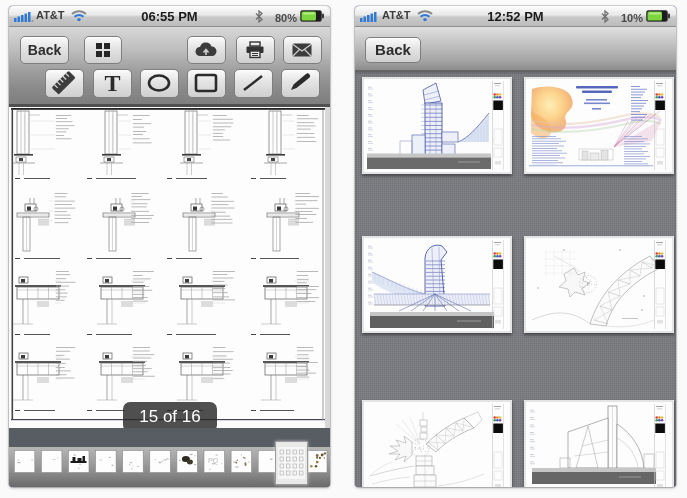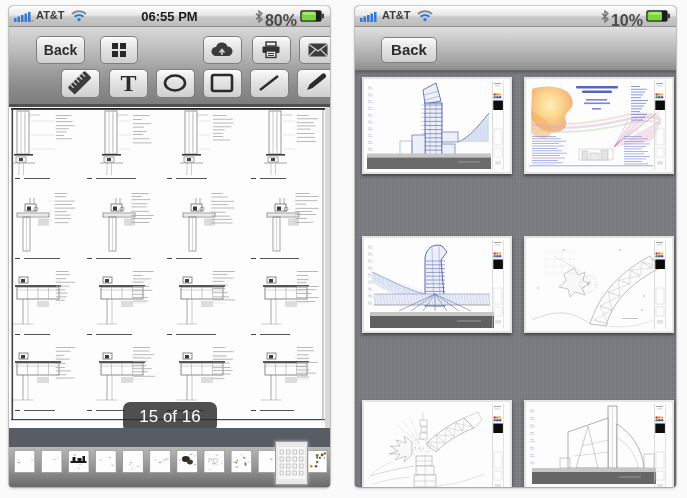--- a/index.html
+++ b/index.html
@@ -3,22 +3,22 @@
 <meta charset="utf-8">
 <style>
 html,body{margin:0;padding:0;}
 body{width:687px;height:498px;background:#fafafa;font-family:"Liberation Sans",sans-serif;position:relative;overflow:hidden;}
 .phone{position:absolute;top:6px;height:481px;width:321px;border-radius:4px;overflow:hidden;background:#4c1d95;box-shadow:0 1px 3px rgba(0,0,0,0.3),0 0 0 1px rgba(0,0,0,0.14);}
 #ph1{left:9px;}
 #ph2{left:355px;}
 .sbar{position:absolute;left:0;top:0;width:100%;height:20px;background:linear-gradient(#fdfdfd,#e8e8e8 45%,#c9c9c9 55%,#bcbcbc);border-bottom:1px solid #8e8e8e;}
 .sbar .att{position:absolute;left:27px;top:3px;font-size:11px;font-weight:bold;color:#3c3c3c;letter-spacing:0;}
 .sbar .time{position:absolute;left:0;width:100%;text-align:center;top:2.5px;font-size:13px;font-weight:bold;color:#1a1a1a;}
-.sbar .pct{position:absolute;right:33px;top:6px;font-size:16px;font-weight:bold;color:#4a4a4a;text-decoration:underline;}
-.btn{position:absolute;border-radius:5px;background:linear-gradient(#fbfbfb,#e3e3e3 45%,#cfcfcf);border:1px solid #7e7e7e;box-shadow:inset 0 1px 0 rgba(255,255,255,0.8);margin-left:16px;}
+.sbar .pct{position:absolute;right:33px;top:6px;font-size:11px;font-weight:bold;color:#4a4a4a;}
+.btn{position:absolute;border-radius:5px;background:linear-gradient(#fbfbfb,#e3e3e3 45%,#cfcfcf);border:1px solid #7e7e7e;box-shadow:inset 0 1px 0 rgba(255,255,255,0.8);}
 
 #tb1{position:absolute;left:0;top:21px;width:100%;height:77px;background:linear-gradient(#d8d8d8,#bdbdbd 30%,#a0a0a0 55%,#8a8a8a 80%,#7e7e7e);border-bottom:3px solid #505050;}
 .bk{font-weight:bold;color:#2e2e2e;font-size:14px;text-align:center;}
 
 #content1{position:absolute;left:0;top:101px;width:100%;height:321px;background:#fefefe;}
 #band1{position:absolute;left:0;top:422px;width:100%;height:19px;background:#585c63;}
 #strip1{position:absolute;left:0;top:441px;width:100%;height:40px;background:linear-gradient(#b6b6b6,#929292 55%,#6a6a6a);}
 #tip{position:absolute;left:114px;top:384px;width:94px;height:30px;background:rgba(40,40,40,0.82);border-radius:7px;color:#fff;font-size:17px;text-align:center;line-height:30px;margin-top:12px;}
 
 #nav2{position:absolute;left:0;top:21px;width:100%;height:43px;background:linear-gradient(#e0e0e0,#c0c0c0 42%,#a4a4a4 78%,#8c8c8c);border-bottom:1px solid #666;}
@@ -743,20 +743,21 @@
           <rect x="10.5" y="3.5" width="2.5" height="8.5"></rect>
           <rect x="14" y="2" width="2.5" height="10"></rect>
         </g>
     </svg>
     <span class="att">AT&amp;T</span>
     <svg width="16" height="12" style="position:absolute;left:62px;top:4px" viewBox="0 0 16 12">
       <path d="M1 4 A10 10 0 0 1 15 4" stroke="#8a8a8a" stroke-width="2" fill="none"></path>
       <path d="M3.5 6.8 A6.5 6.5 0 0 1 12.5 6.8" stroke="#2f7ad8" stroke-width="2" fill="none"></path>
       <circle cx="8" cy="9.6" r="1.7" fill="#2f7ad8"></circle>
     </svg>
+    <span class="time">12:52 PM</span>
     <svg width="8" height="13" style="position:absolute;right:67px;top:4px" viewBox="0 0 8 13">
       <path d="M1 3.5 L7 9.5 L4 12 L4 1 L7 3.5 L1 9.5" stroke="#6f6f6f" stroke-width="1.3" fill="none"></path>
     </svg>
     <span class="pct">10%</span>
     <svg width="24" height="12" style="position:absolute;right:6px;top:4px" viewBox="0 0 24 12">
       <rect x="0.5" y="0.5" width="21" height="11" rx="2" fill="#1c1c1c" stroke="#555"></rect>
       <rect x="1.5" y="1.5" width="14.5" height="9" rx="1.5" fill="#7ed63e"></rect>
         <rect x="3" y="2.5" width="12" height="2" rx="1" fill="#b2ec84"></rect>
       <rect x="22" y="3.5" width="2" height="5" rx="1" fill="#3a3a3a"></rect>
     </svg>

